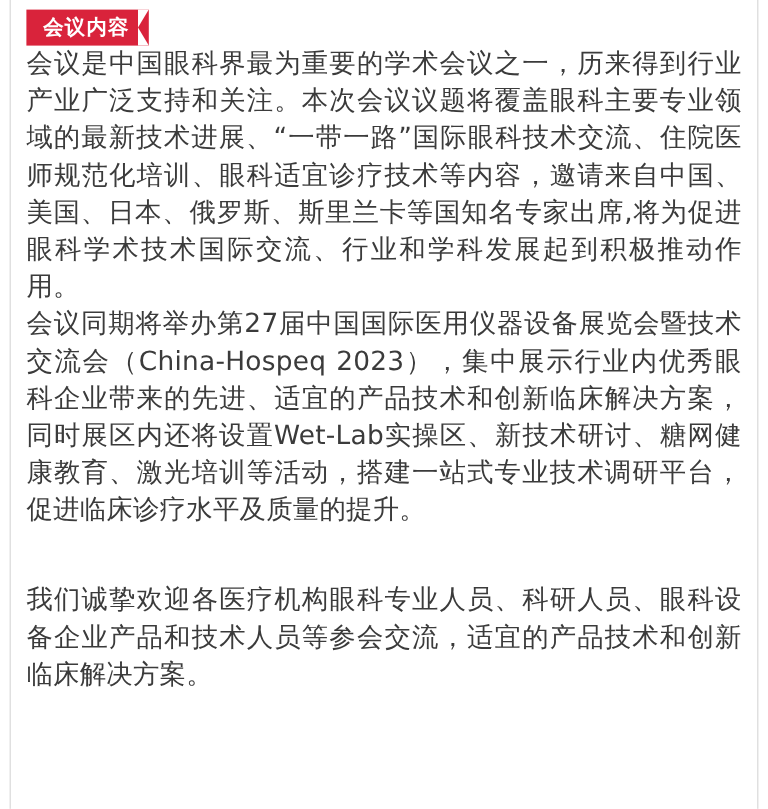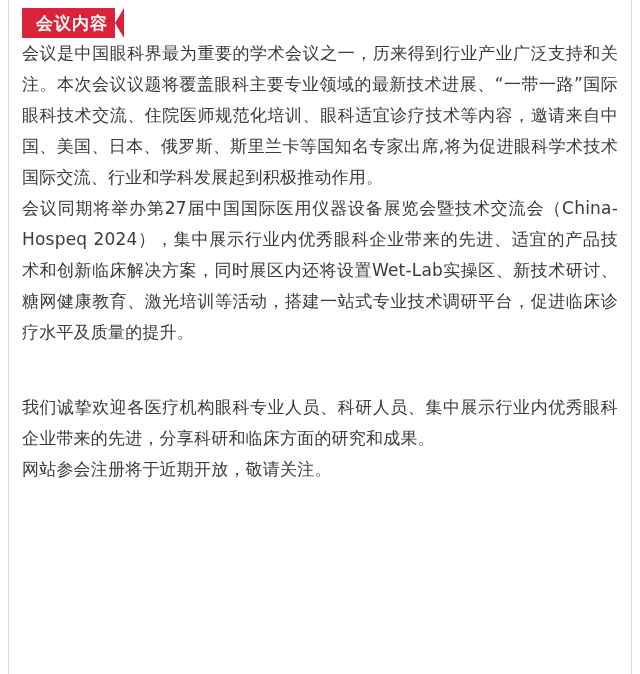--- a/index.html
+++ b/index.html
@@ -72,21 +72,21 @@
     border-bottom: 15px solid #ffffff;
     border-right: 9px solid transparent;
     display: block;
   }
   .banner-inner {
     position: relative;
     z-index: 2;
   }
 
   .body-text {
-    font-size: 17px;
+    font-size: 22px;
     line-height: 31px;
     color: #3b3b3b;
     text-align: justify;
     letter-spacing: 0.2px;
   }
   .body-text p {
     margin: 0;
   }
   .spacer-lg { height: 44px; }
 </style>
@@ -98,25 +98,24 @@
   <div class="frame-right"></div>
 
   <div class="banner-wrap">
     <div class="banner">
       <span class="banner-inner">会议内容</span>
     </div>
   </div>
   <div class="section">
     <div class="body-text">
       <p>会议是中国眼科界最为重要的学术会议之一，历来得到行业产业广泛支持和关注。本次会议议题将覆盖眼科主要专业领域的最新技术进展、“一带一路”国际眼科技术交流、住院医师规范化培训、眼科适宜诊疗技术等内容，邀请来自中国、美国、日本、俄罗斯、斯里兰卡等国知名专家出席,将为促进眼科学术技术国际交流、行业和学科发展起到积极推动作用。</p>
-      <p>会议同期将举办第27届中国国际医用仪器设备展览会暨技术交流会（China-Hospeq 2024），集中展示行业内优秀眼科企业带来的先进、适宜的产品技术和创新临床解决方案，同时展区内还将设置Wet-Lab实操区、新技术研讨、糖网健康教育、激光培训等活动，搭建一站式专业技术调研平台，促进临床诊疗水平及质量的提升。</p>
+      <p>会议同期将举办第27届中国国际医用仪器设备展览会暨技术交流会（China-Hospeq 2023），集中展示行业内优秀眼科企业带来的先进、适宜的产品技术和创新临床解决方案，同时展区内还将设置Wet-Lab实操区、新技术研讨、糖网健康教育、激光培训等活动，搭建一站式专业技术调研平台，促进临床诊疗水平及质量的提升。</p>
     </div>
   </div>
 
   <div class="spacer-lg"></div>
 
   <div class="section">
     <div class="body-text">
-      <p>我们诚挚欢迎各医疗机构眼科专业人员、科研人员、集中展示行业内优秀眼科企业带来的先进，分享科研和临床方面的研究和成果。</p>
-      <p>网站参会注册将于近期开放，敬请关注。</p>
+      <p>我们诚挚欢迎各医疗机构眼科专业人员、科研人员、眼科设备企业产品和技术人员等参会交流，适宜的产品技术和创新临床解决方案。</p>
     </div>
   </div>
 </div>
 
 </body></html>

